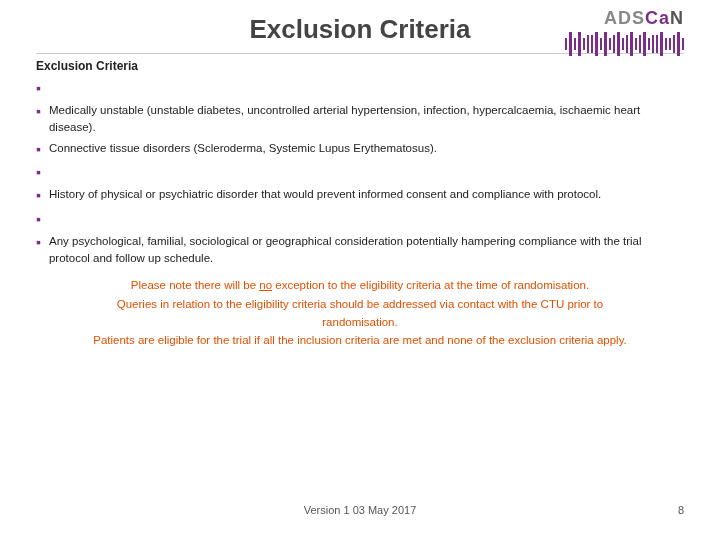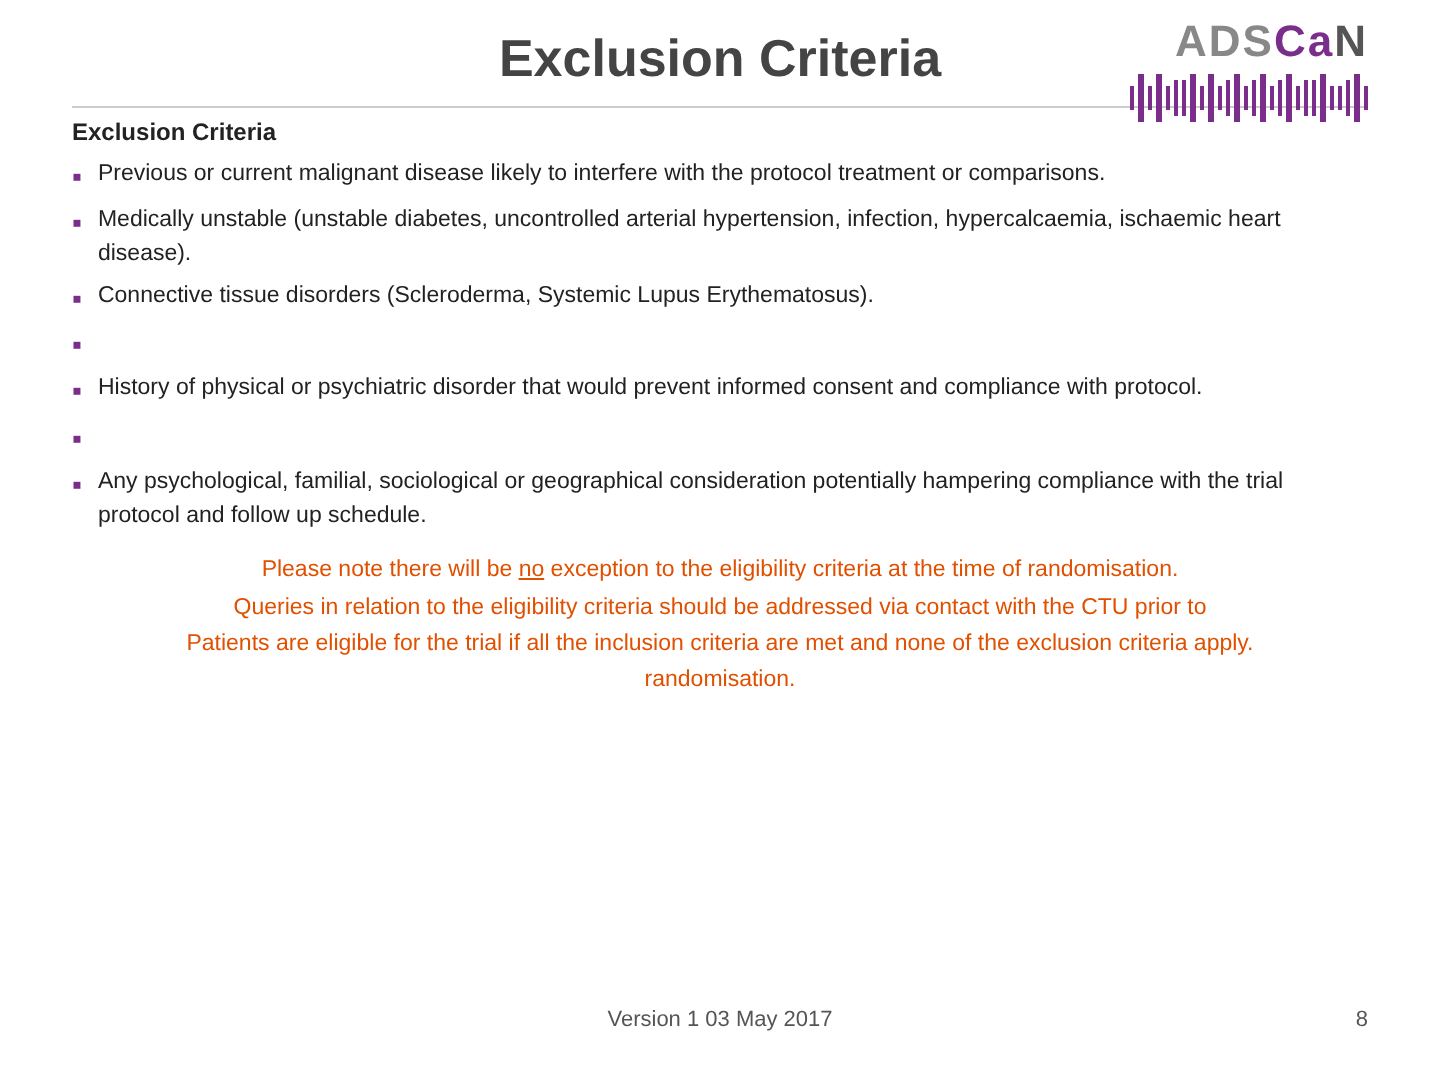--- a/index.html
+++ b/index.html
@@ -41,21 +41,21 @@
     .logo-area {
       position: absolute;
       right: 0;
       top: 8px;
       display: flex;
       flex-direction: column;
       align-items: flex-end;
     }
 
     .logo-text {
-      font-size: 22px;
+      font-size: 18px;
       font-weight: bold;
       color: #555;
       letter-spacing: 1px;
     }
 
     .logo-text span.ads { color: #888; }
     .logo-text span.ca { color: #7b2d8b; }
     .logo-text span.n { color: #555; }
 
     .barcode {
@@ -198,21 +198,20 @@
     </div>
   </div>
 
   <hr class="divider">
 
   <div class="sub-heading">Exclusion Criteria</div>
 
   <ul class="criteria-list" id="criteria-list">
   <li>
       <span class="bullet">▪</span>
-      <span class="li-text">Previous or current malignant disease likely to interfere with the protocol treatment or comparisons.</span>
     </li>
       <li>
       <span class="bullet">▪</span>
       <span class="li-text">Medically unstable (unstable diabetes, uncontrolled arterial hypertension, infection, hypercalcaemia, ischaemic heart disease).</span>
     </li>
       <li>
       <span class="bullet">▪</span>
       <span class="li-text">Connective tissue disorders (Scleroderma, Systemic Lupus Erythematosus).</span>
     </li>
       <li>
@@ -229,22 +228,22 @@
       <span class="bullet">▪</span>
       <span class="li-text">Any psychological, familial, sociological or geographical consideration potentially hampering compliance with the trial protocol and follow up schedule.</span>
     </li>
     </ul>
 
   <div class="notes">
     <div class="note-line">
       <span>Please note there will be </span><span class="underline">no</span><span> exception to the eligibility criteria at the time of randomisation.</span>
     </div>
     <div class="note-line">Queries in relation to the eligibility criteria should be addressed via contact with the CTU prior to</div>
+    <div class="note-line">randomisation.</div>
     <div class="note-line">Patients are eligible for the trial if all the inclusion criteria are met and none of the exclusion criteria apply.</div>
-    <div class="note-line">randomisation.</div>
   </div>
 
   <div class="footer">
     <div class="footer-version">Version 1  03 May 2017</div>
     <div class="footer-page">8</div>
   </div>
 
 </div>
 
 </body></html>

